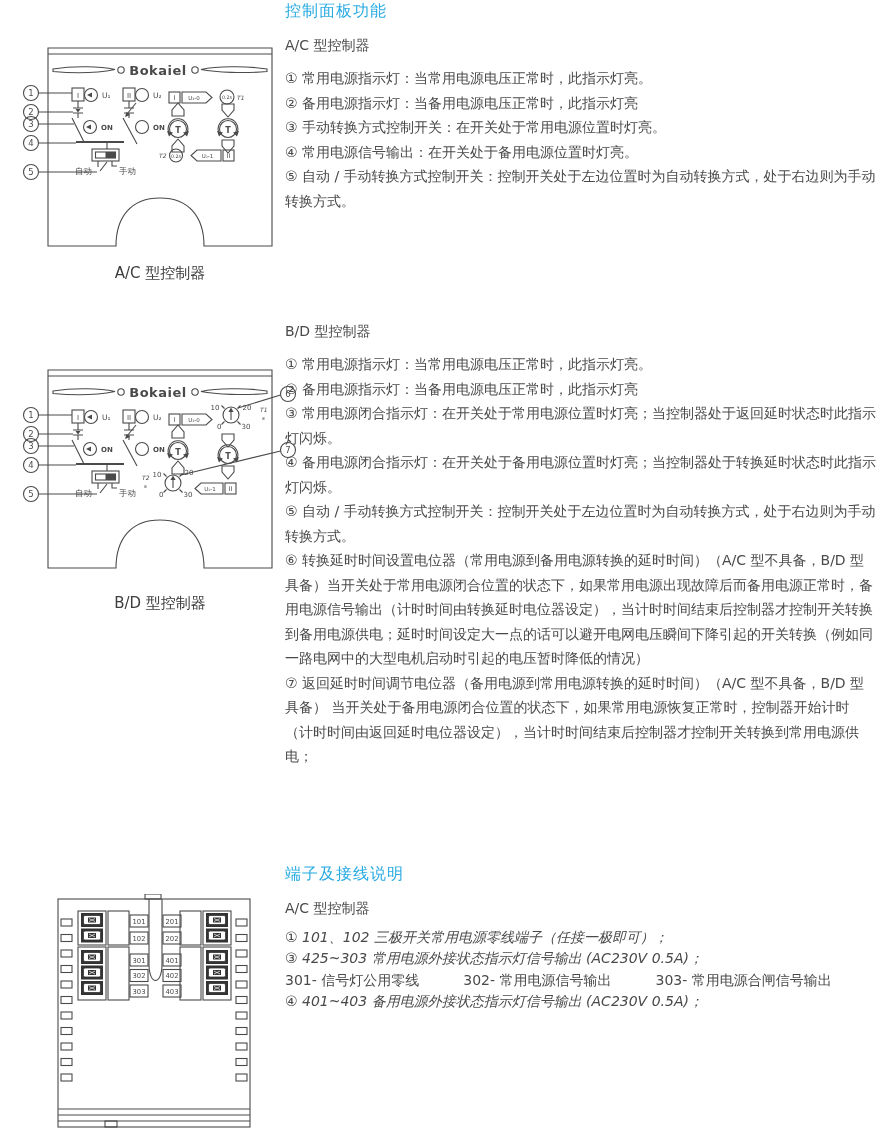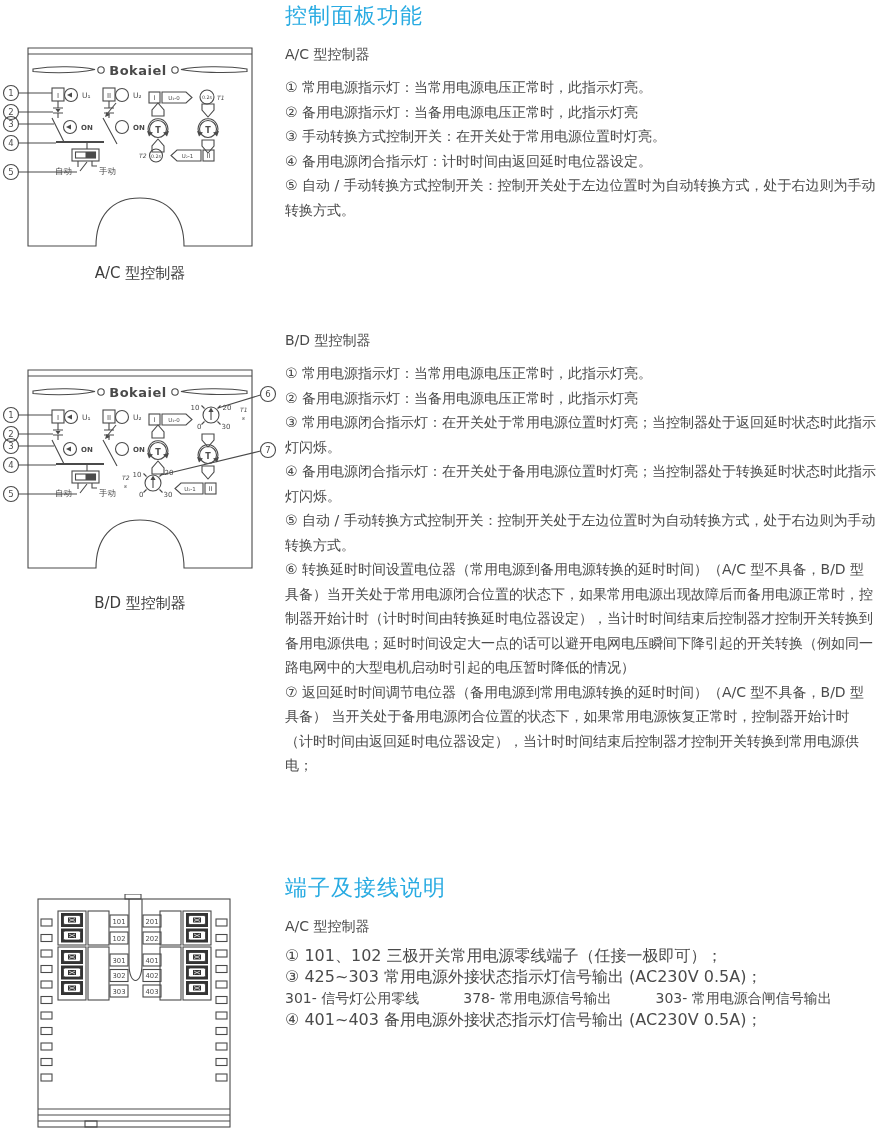--- a/index.html
+++ b/index.html
@@ -1,29 +1,29 @@
 <!DOCTYPE html>
 <html><head>
 <meta charset="utf-8">
 <style>
   html,body{margin:0;padding:0;background:#fff;}
   .page{position:relative;width:882px;height:1129px;background:#ffffff;overflow:hidden;
         font-family:"DejaVu Sans","Liberation Sans",sans-serif;color:#4a4a4a;}
-  .fig{position:absolute;width:280px;}
+  .fig{position:absolute;width:280px;margin-left:20px;}
   .fig svg{display:block;}
   .caption{text-align:center;font-size:15px;color:#3d3d3d;}
   .right-col{position:absolute;left:285px;top:0;width:592px;}
-  .sec-heading{margin:0;padding-top:1px;font-size:22px;font-weight:500;color:#29abe2;letter-spacing:1px;}
+  .sec-heading{margin:0;padding-top:1px;font-size:16px;font-weight:500;color:#29abe2;letter-spacing:1px;}
   .sub{font-size:14px;color:#4a4a4a;margin-top:15px;}
   .sub-bd{margin-top:110px;}
   .sec2{margin-top:94px;}
   .plist{margin-top:11px;}
   .plist p{margin:0;font-size:14px;line-height:24.5px;}
   .tlist{margin-top:9px;}
-  .tlist p{margin:0;font-size:16px;line-height:21.5px;}
+  .tlist p{margin:0;font-size:14px;line-height:21.5px;font-style:italic;}
   .trow{display:flex;gap:44px;font-size:14px;line-height:21.5px;align-items:flex-end;}
   svg text{fill:#4a4a4a;}
   .st{stroke:#4a4a4a;fill:none;stroke-width:1.1;}
   .st2{stroke:#4a4a4a;fill:none;stroke-width:2;}
   .fl{fill:#4a4a4a;stroke:none;}
 </style>
 </head>
 <body>
 
 <div class="page">
@@ -405,42 +405,42 @@
   </div>
 
   <div class="right-col">
     <h2 class="sec-heading">控制面板功能</h2>
 
     <div class="sub">A/C 型控制器</div>
     <div class="plist">
       <p>① 常用电源指示灯：当常用电源电压正常时，此指示灯亮。</p>
       <p>② 备用电源指示灯：当备用电源电压正常时，此指示灯亮</p>
       <p>③ 手动转换方式控制开关：在开关处于常用电源位置时灯亮。</p>
-      <p>④ 备用电源闭合指示灯：计时时间由返回延时电位器设定。</p>
+      <p>④ 常用电源信号输出：在开关处于备用电源位置时灯亮。</p>
       <p>⑤ 自动 / 手动转换方式控制开关：控制开关处于左边位置时为自动转换方式，处于右边则为手动转换方式。</p>
     </div>
 
     <div class="sub sub-bd">B/D 型控制器</div>
     <div class="plist">
       <p>① 常用电源指示灯：当常用电源电压正常时，此指示灯亮。</p>
       <p>② 备用电源指示灯：当备用电源电压正常时，此指示灯亮</p>
       <p>③ 常用电源闭合指示灯：在开关处于常用电源位置时灯亮；当控制器处于返回延时状态时此指示灯闪烁。</p>
       <p>④ 备用电源闭合指示灯：在开关处于备用电源位置时灯亮；当控制器处于转换延时状态时此指示灯闪烁。</p>
       <p>⑤ 自动 / 手动转换方式控制开关：控制开关处于左边位置时为自动转换方式，处于右边则为手动转换方式。</p>
-      <p>⑥ 转换延时时间设置电位器（常用电源到备用电源转换的延时时间）（A/C 型不具备，B/D 型具备）当开关处于常用电源闭合位置的状态下，如果常用电源出现故障后而备用电源正常时，控制器开始计时（计时时间由转换延时电位器设定），当计时时间结束后控制器才控制开关转换到备用电源供电；延时时间设定大一点的话可以避开电网电压瞬间下降引起的开关转换（例如同一路电网中的大型电机启动时引起的电压暂时降低的情况）</p>
+      <p>⑥ 转换延时时间设置电位器（常用电源到备用电源转换的延时时间）（A/C 型不具备，B/D 型具备）当开关处于常用电源闭合位置的状态下，如果常用电源出现故障后而备用电源正常时，备用电源信号输出（计时时间由转换延时电位器设定），当计时时间结束后控制器才控制开关转换到备用电源供电；延时时间设定大一点的话可以避开电网电压瞬间下降引起的开关转换（例如同一路电网中的大型电机启动时引起的电压暂时降低的情况）</p>
       <p>⑦ 返回延时时间调节电位器（备用电源到常用电源转换的延时时间）（A/C 型不具备，B/D 型具备） 当开关处于备用电源闭合位置的状态下，如果常用电源恢复正常时，控制器开始计时（计时时间由返回延时电位器设定），当计时时间结束后控制器才控制开关转换到常用电源供电；</p>
     </div>
 
     <h2 class="sec-heading sec2">端子及接线说明</h2>
     <div class="sub">A/C 型控制器</div>
     <div class="tlist">
       <p>① 101、102 三极开关常用电源零线端子（任接一极即可）；</p>
       <p>③ 425~303 常用电源外接状态指示灯信号输出 (AC230V 0.5A)；</p>
       <div class="trow">
         <span>301- 信号灯公用零线</span>
-        <span>378- 常用电源信号输出</span>
+        <span>302- 常用电源信号输出</span>
         <span>303- 常用电源合闸信号输出</span>
       </div>
       <p>④ 401~403 备用电源外接状态指示灯信号输出 (AC230V 0.5A)；</p>
     </div>
   </div>
 
 </div>
 
 </body></html>

